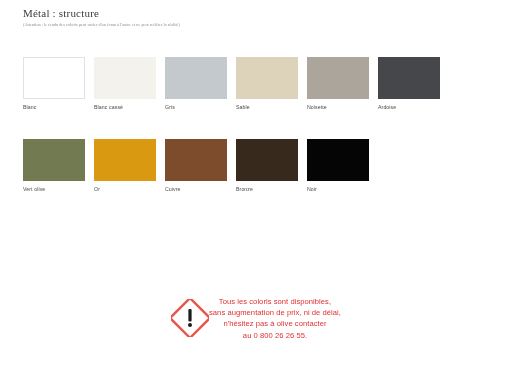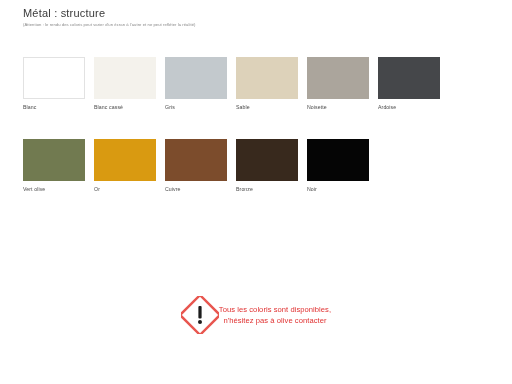--- a/index.html
+++ b/index.html
@@ -16,20 +16,21 @@
     color: #333333;
     position: relative;
   }
 
   
   .header {
     position: absolute;
     left: 23px;
     top: 7px;
     width: 460px;
+    font-family: Liberation Serif, serif;
   }
 
   .page-title {
     font-size: 11px;
     font-weight: normal;
     color: #3a3a3a;
     letter-spacing: 0.2px;
     line-height: 13px;
   }
 
@@ -170,15 +171,17 @@
 <div class="notice">
 
   <svg class="notice-icon" viewBox="0 0 40 40">
     <rect x="5.2" y="5.2" width="29.6" height="29.6" transform="rotate(45 20 20)" fill="#ffffff" stroke="#e8564f" stroke-width="2.6"></rect>
     <rect x="18.3" y="10.5" width="3.4" height="13.2" rx="1.1" fill="#1c1c1c"></rect>
     <circle cx="20" cy="27.4" r="2.1" fill="#1c1c1c"></circle>
   </svg>
 
   <div class="notice-text" id="notice-text" style="color: rgb(224, 48, 48);">
       <div>Tous les coloris sont disponibles,</div>
+      <div>sans augmentation de prix, ni de délai,</div>
       <div>n'hésitez pas à olive contacter</div>
+      <div>au 0 800 26 26 55.</div>
     </div>
 </div>
 
 </body></html>

